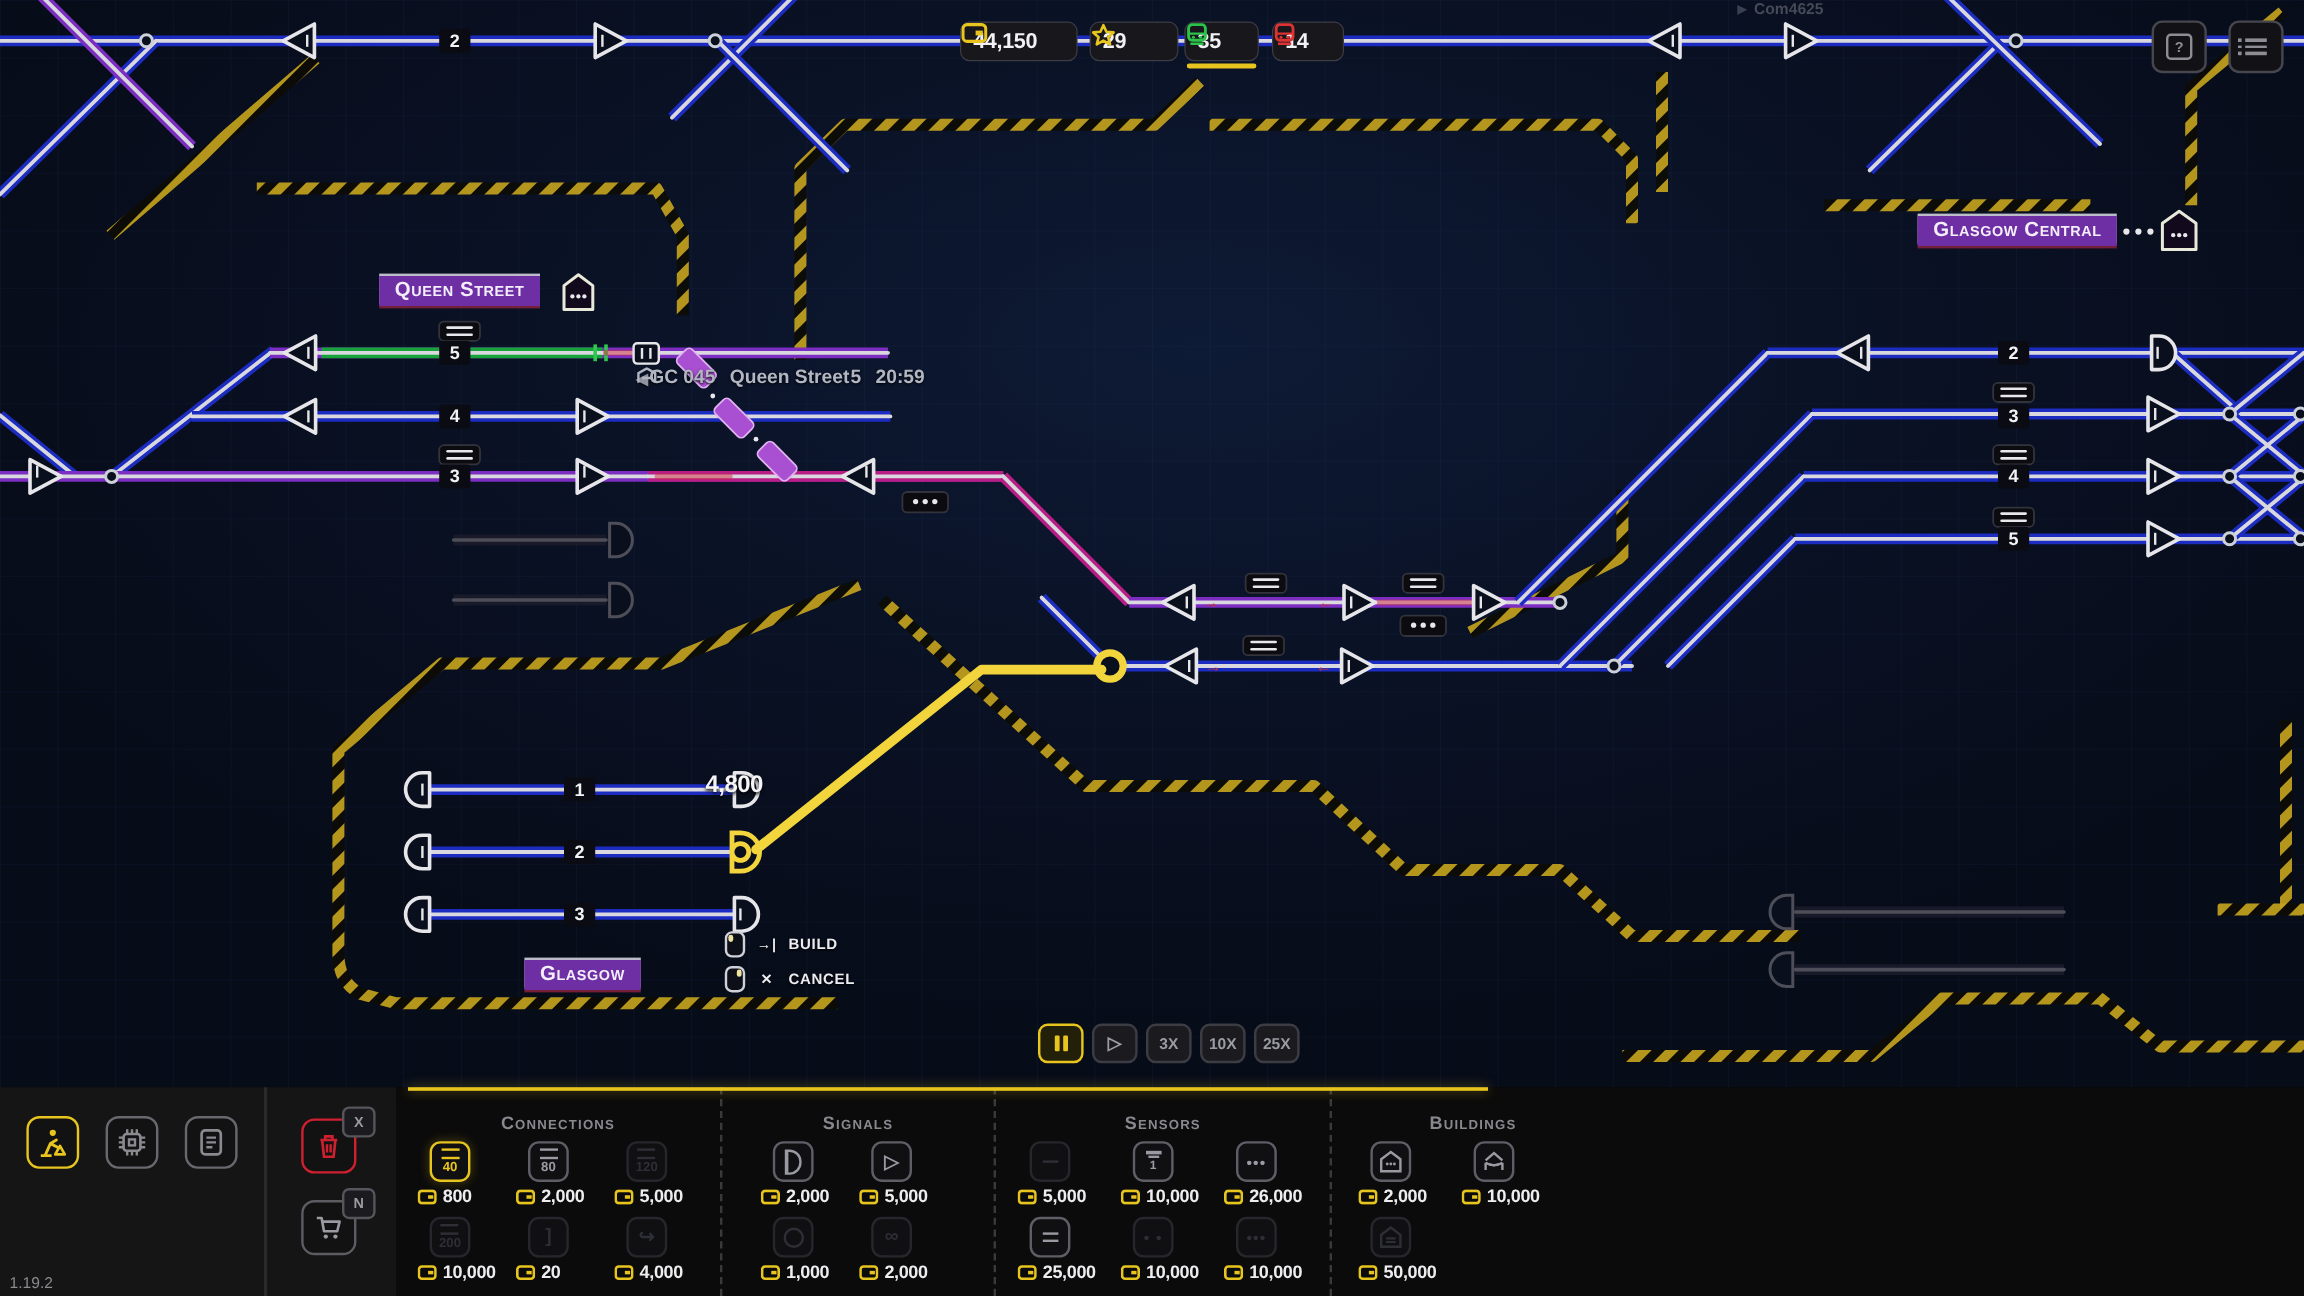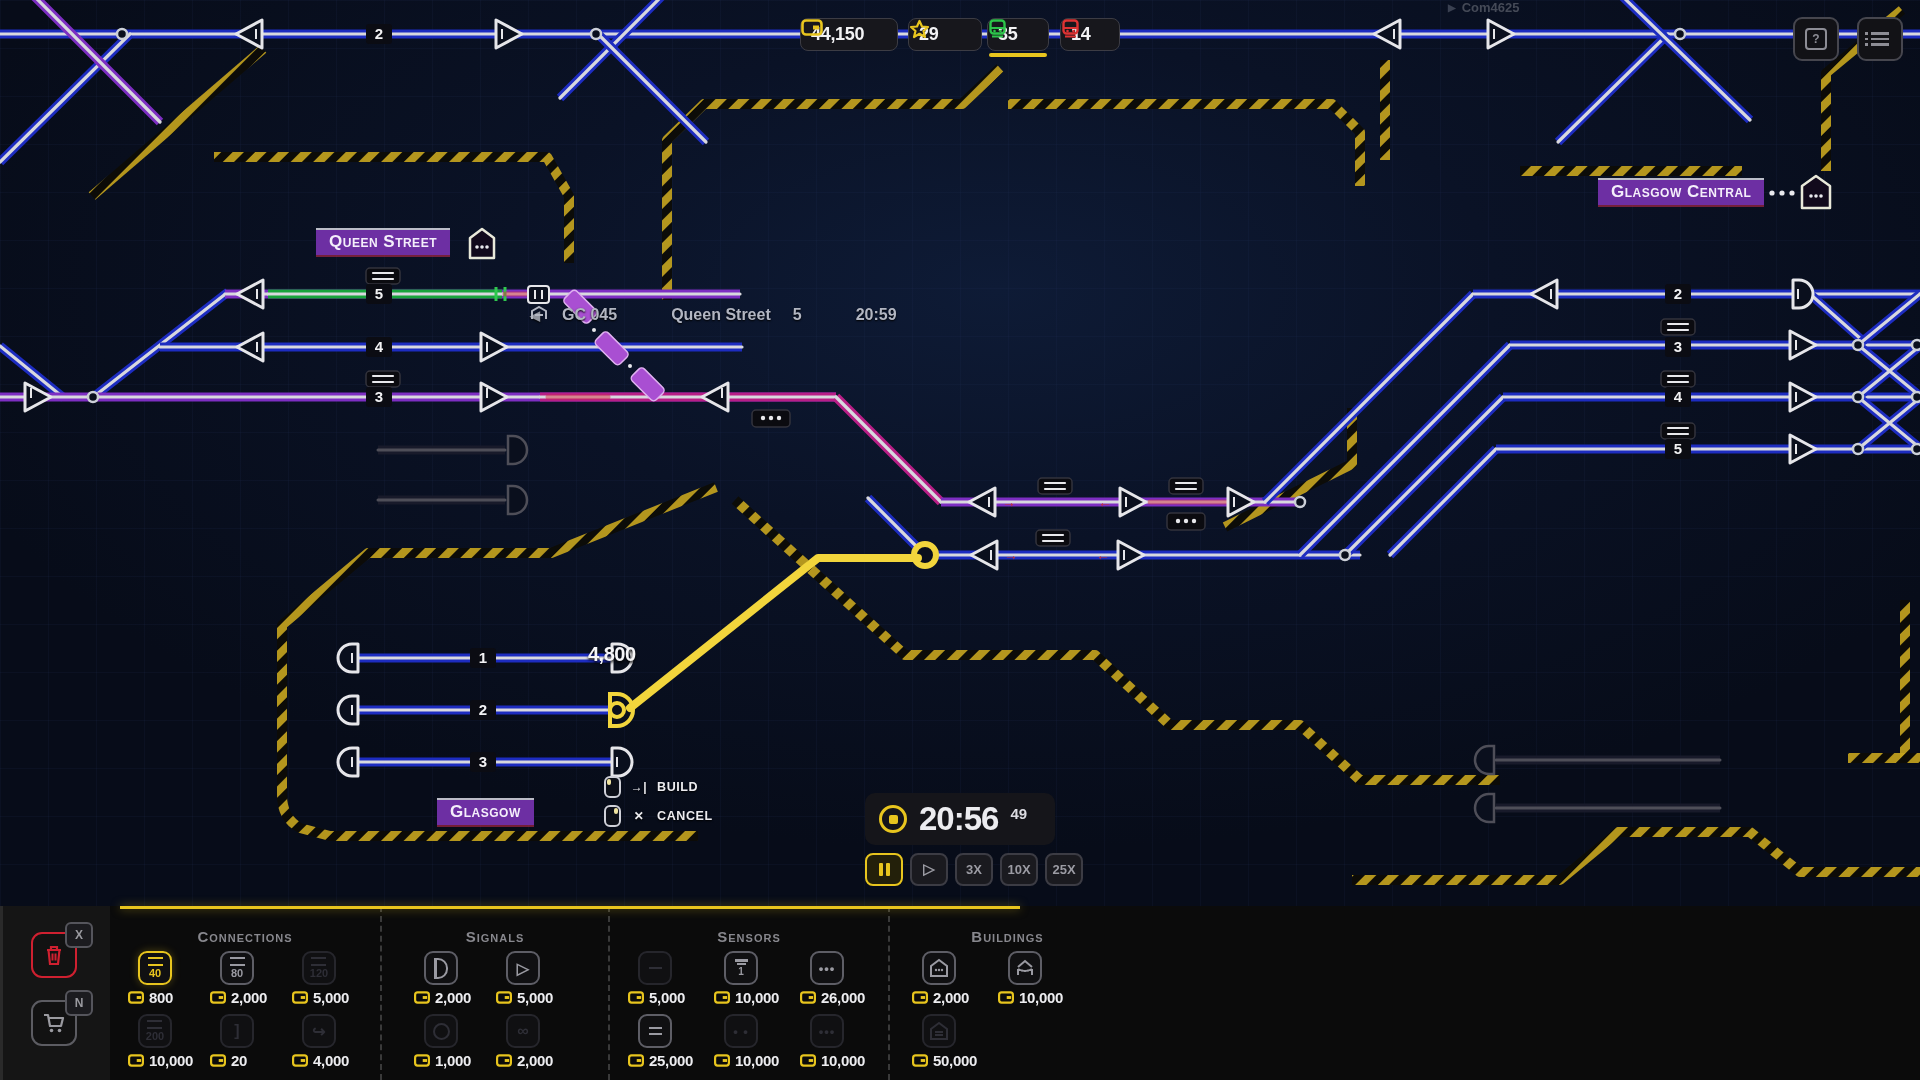--- a/index.html
+++ b/index.html
@@ -26,21 +26,21 @@
   .bdot{fill:#e8e8ec}
   .pbox{fill:#0b0c13}
   .ptxt{fill:#f2f2f4;font:700 15px "Liberation Sans",sans-serif;text-anchor:middle}
   .rarrow{fill:#c53038;font:700 14px "Liberation Sans",sans-serif}
   .ysel{stroke:#f2d53c;stroke-width:4;fill:#0a0f1d}
   
   .stlabel{position:absolute;background:#6d2fa3;color:#f4eefb;font:700 17px "Liberation Sans",sans-serif;
     font-variant:small-caps;letter-spacing:.5px;padding:2px 13px 3px;white-space:nowrap;
     box-shadow:0 -2px 0 rgba(232,232,242,.8),0 2px 0 rgba(205,45,80,.55);}
   .traininfo{position:absolute;left:530px;top:306px;color:#b2b6c2;font:700 16px "Liberation Sans",sans-serif;
-    display:flex;align-items:center;gap:22px;white-space:nowrap;text-shadow:0 1px 2px #000;text-align:center;}
+    display:flex;align-items:center;gap:1px;white-space:nowrap;text-shadow:0 1px 2px #000;text-align:center;}
   .traininfo .sep{width:10px}
   .cost{position:absolute;left:572px;top:643px;width:90px;color:#f5f5f8;font:800 20px "Liberation Sans",sans-serif;
     text-shadow:0 2px 3px #000;letter-spacing:-.5px;margin-left:16px;}
   .comtag{position:absolute;left:1448px;top:0;color:#454a57;font:700 13px "Liberation Sans",sans-serif;
     display:flex;gap:6px;align-items:center}
   .comtag .arr{color:#394051;font-size:10px}
   .tip{position:absolute;left:604px;top:776px;display:flex;flex-direction:column;gap:7px}
   .tiprow{display:flex;align-items:center;gap:8px;color:#ececf0;font:800 12.5px "Liberation Sans",sans-serif;
     letter-spacing:.6px;text-shadow:0 1px 2px #000}
   .mouse{width:13px;height:18px;border:2px solid #cfd0d8;border-radius:6px;position:relative;background:#0c0f18}
@@ -571,44 +571,63 @@
       <span class="qm">?</span>
     </div>
     <div class="cornerbtn" style="left:1857px">
       <span class="listico">
           <b></b>
           <b></b>
           <b></b>
         </span>
     </div>
 
-    <div id="clock">
-      <span class="ring">
-          <i></i>
-        </span>
-      <span class="tme">20:56</span>
-      <span class="sec2">49</span>
-    </div>
     <div id="speed">
       <div class="spd on">
           <span class="pbars">
             <i></i>
             <i></i>
           </span>
         </div>
       <div class="spd">
           <span class="ptri">▷</span>
         </div>
       <div class="spd">3X</div>
       <div class="spd">10X</div>
       <div class="spd">25X</div>
     </div>
   </div>
 
   <div id="toolbar">
+    <div class="lpanel">
+      <div class="modes">
+        <div class="mbtn on">
+          <svg width="26" height="26" viewBox="0 0 26 26">
+            <circle cx="13" cy="5" r="2.6" fill="currentColor"></circle>
+            <path d="M7,23 L11,14 L16,11 M11,14 L17,17" stroke="currentColor" stroke-width="2.4" fill="none" stroke-linecap="round"></path>
+            <path d="M15,23 L19,16 L23,23 Z" fill="none" stroke="currentColor" stroke-width="2.2" stroke-linejoin="round"></path>
+            <line x1="3" y1="24" x2="12" y2="24" stroke="currentColor" stroke-width="2.2"></line>
+          </svg>
+        </div>
+        <div class="mbtn">
+          <svg width="26" height="26" viewBox="0 0 26 26">
+            <rect x="6" y="6" width="14" height="14" rx="2.5" fill="none" stroke="currentColor" stroke-width="2.2"></rect>
+            <rect x="10.5" y="10.5" width="5" height="5" fill="none" stroke="currentColor" stroke-width="2"></rect>
+            <path d="M9,6 V2 M13,6 V2 M17,6 V2 M9,24 V20 M13,24 V20 M17,24 V20 M6,9 H2 M6,13 H2 M6,17 H2 M24,9 H20 M24,13 H20 M24,17 H20" stroke="currentColor" stroke-width="2"></path>
+          </svg>
+        </div>
+        <div class="mbtn">
+          <svg width="24" height="24" viewBox="0 0 24 24">
+            <rect x="4" y="2" width="16" height="20" rx="3" fill="none" stroke="currentColor" stroke-width="2.2"></rect>
+            <path d="M8,8 H16 M8,12 H16 M8,16 H13" stroke="currentColor" stroke-width="2"></path>
+          </svg>
+        </div>
+      </div>
+      <div class="version">1.19.2</div>
+    </div>
     <div class="vsep"></div>
     <div class="tpanel">
       <div class="tbtn red" style="top:26px">
         <svg width="22" height="24" viewBox="0 0 22 24">
           <path d="M4,7 H18 M8,7 V4 H14 V7" stroke="currentColor" stroke-width="2.2" fill="none"></path>
           <path d="M5.5,7 L7,21 H15 L16.5,7" fill="none" stroke="currentColor" stroke-width="2.2"></path>
           <path d="M9.5,10.5 V17.5 M12.5,10.5 V17.5" stroke="currentColor" stroke-width="2"></path>
         </svg>
       </div>
       <div class="hk" style="left:62px;top:16px">X</div>

